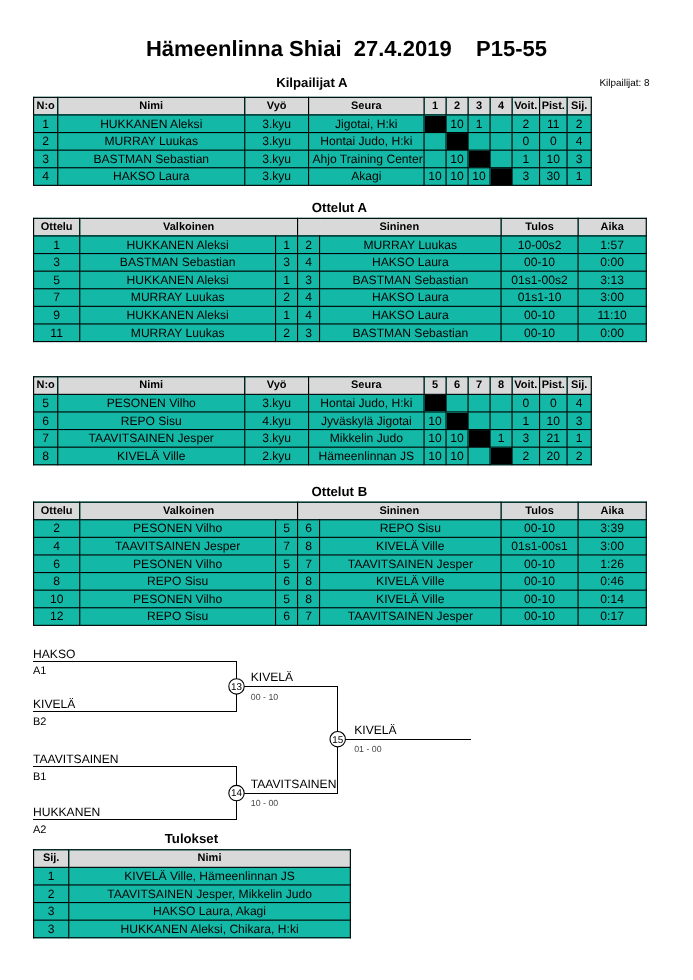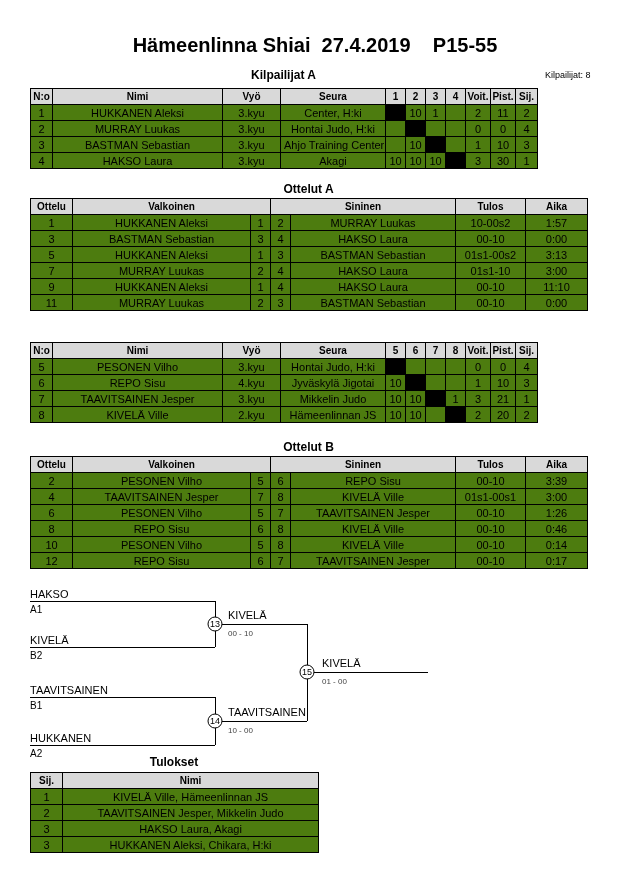--- a/index.html
+++ b/index.html
@@ -36,21 +36,21 @@
   #pool-a-title   { top: 68px;  left: 30px; width: 507px; }
   #matches-a-title{ top: 182px; left: 30px; width: 557px; }
   #pool-b-title   { top: 324px; left: 30px; width: 507px; margin-top: 20px; }
   #matches-b-title{ top: 440px; left: 30px; width: 557px; }
   #results-title  { top: 755px; left: 30px; width: 288px; }
 
   table.tbl {
     position: absolute;
     border-collapse: collapse;
     table-layout: fixed;
-    background: #4d7c0f;
+    background: #14b8a6;
   }
   .tbl th, .tbl td {
     border: 1px solid #000;
     height: 15px;
     overflow: hidden;
     white-space: nowrap;
     vertical-align: middle;
   }
   .tbl th {
     background: #d9d9d9;
@@ -114,21 +114,21 @@
           <th>Voit.</th>
           <th>Pist.</th>
           <th>Sij.</th>
         </tr>
     </thead>
     <tbody>
         <tr>
           <td class="c">1</td>
           <td class="l">HUKKANEN Aleksi</td>
           <td class="c">3.kyu</td>
-          <td class="l">Center, H:ki</td>
+          <td class="l">Jigotai, H:ki</td>
           <td class="c black"></td>
           <td class="c">10</td>
           <td class="c">1</td>
           <td class="c"></td>
           <td class="c">2</td>
           <td class="c">11</td>
           <td class="c">2</td>
         </tr>
         <tr>
           <td class="c">2</td>

